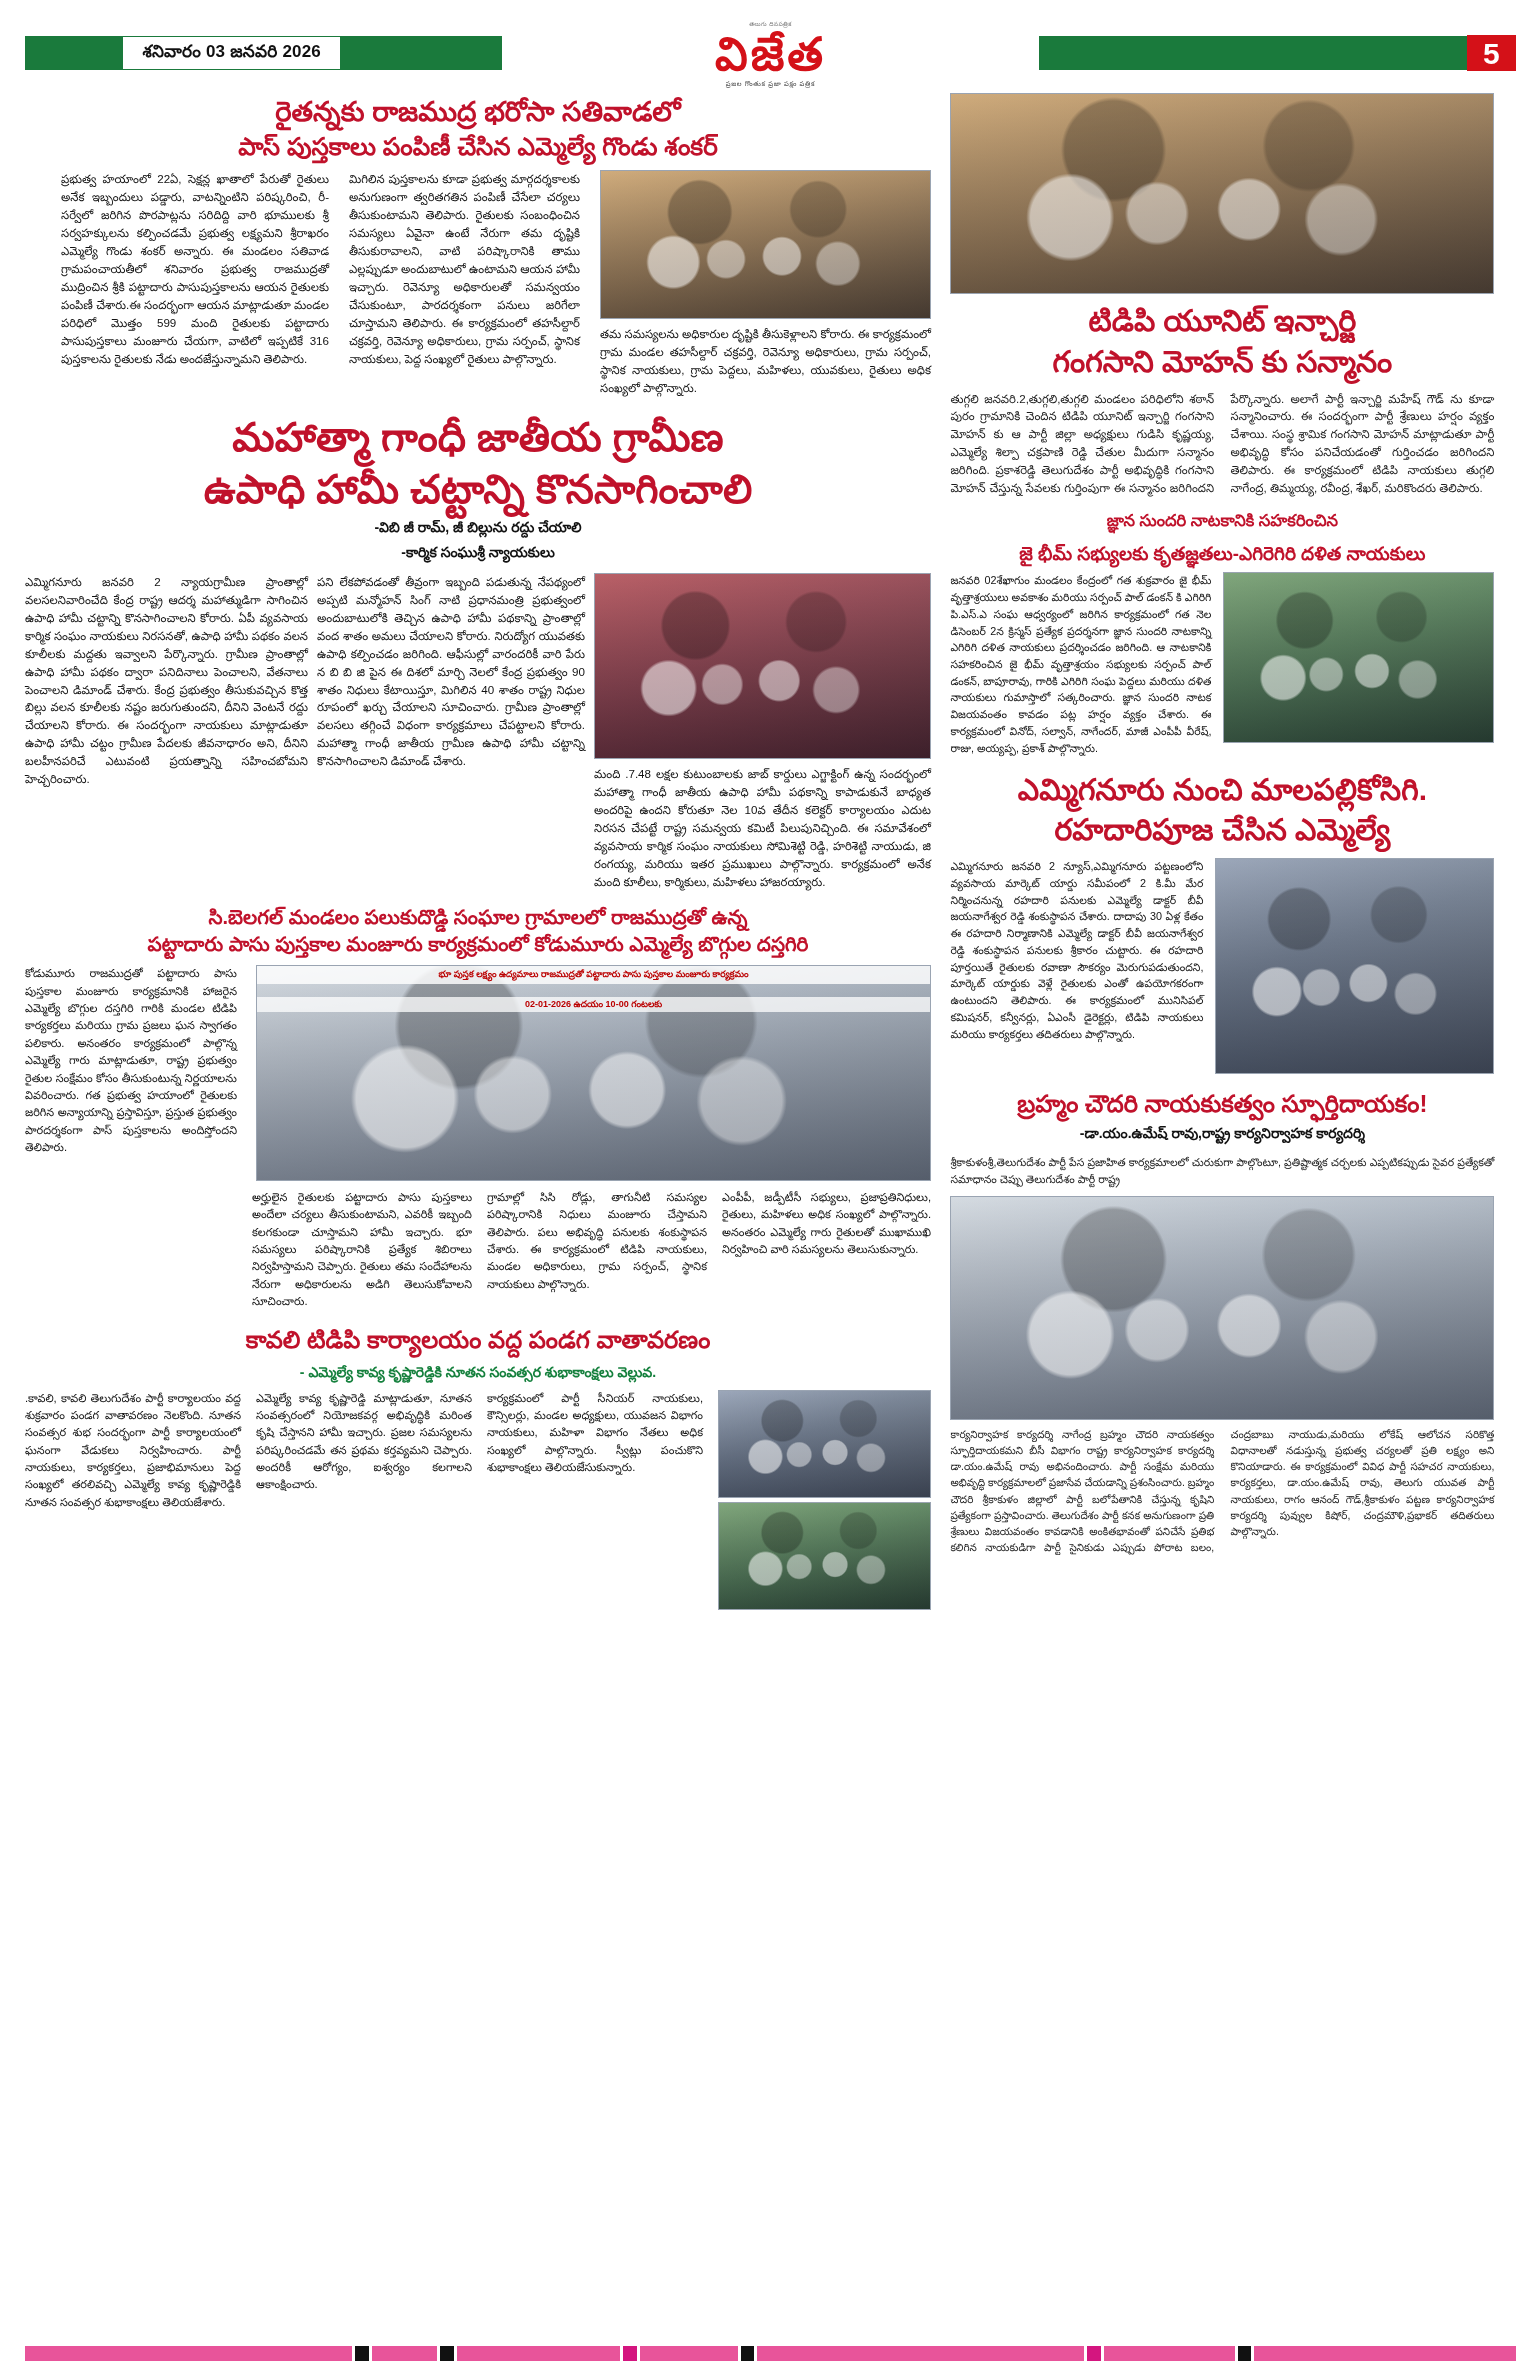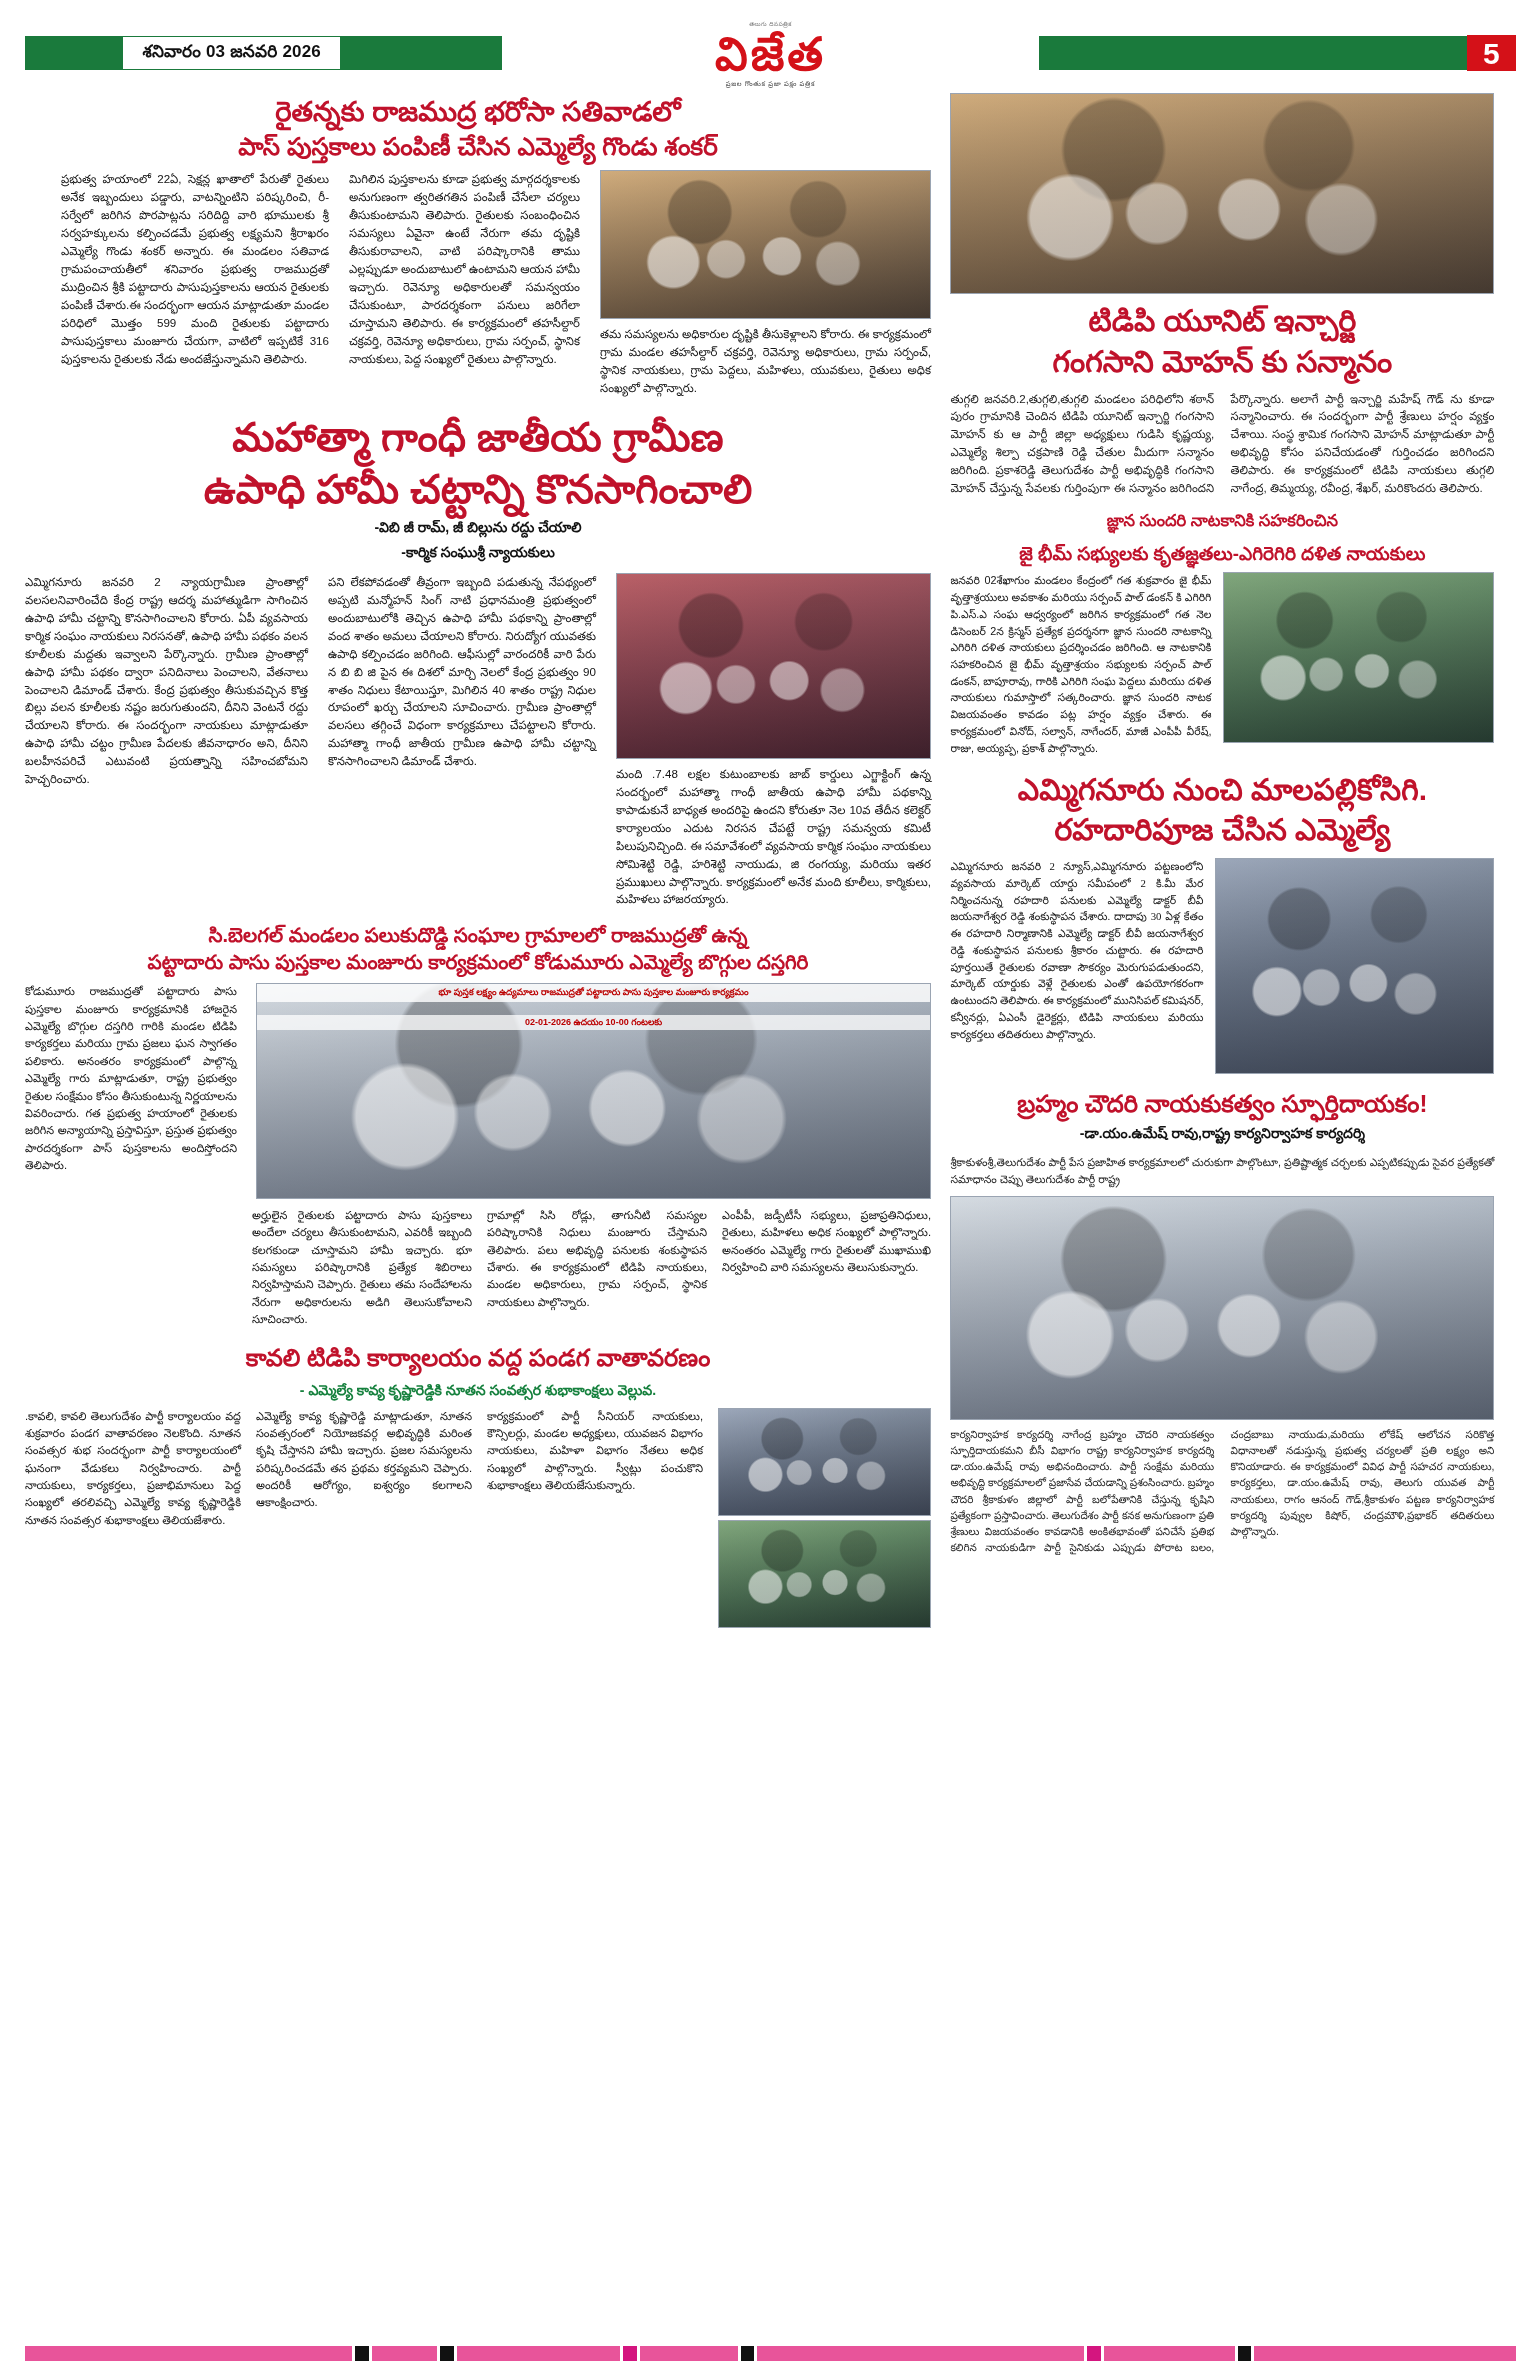--- a/index.html
+++ b/index.html
@@ -241,21 +241,21 @@
             <div style="font-size:11.6px; line-height:1.55; text-align:justify;">తమ సమస్యలను అధికారుల దృష్టికి తీసుకెళ్లాలని కోరారు. ఈ కార్యక్రమంలో గ్రామ మండల తహసీల్దార్ చక్రవర్తి, రెవెన్యూ అధికారులు, గ్రామ సర్పంచ్, స్థానిక నాయకులు, గ్రామ పెద్దలు, మహిళలు, యువకులు, రైతులు అధిక సంఖ్యలో పాల్గొన్నారు.</div>
           </div>
         </div>
       </div>
 
       <div class="section">
         <div class="headline h-big">మహాత్మా గాంధీ జాతీయ గ్రామీణ</div>
         <div class="headline h-big">ఉపాధి హామీ చట్టాన్ని కొనసాగించాలి</div>
         <div class="byline">-విబి జీ రామ్, జీ బిల్లును రద్దు చేయాలి</div>
         <div class="byline" style="margin-top:-4.5px">-కార్మిక సంఘుశ్రీ న్యాయకులు</div>
-        <div style="display:flex; gap:20px;">
+        <div style="display:flex; gap:9px;">
           <div style="width:283px; font-size:11.6px; line-height:1.55; text-align:justify;">ఎమ్మిగనూరు జనవరి 2 న్యాయగ్రామీణ ప్రాంతాల్లో వలసలనివారించేది కేంద్ర రాష్ట్ర ఆదర్శ మహాత్ముడిగా సాగించిన ఉపాధి హామీ చట్టాన్ని కొనసాగించాలని కోరారు. ఏపీ వ్యవసాయ కార్మిక సంఘం నాయకులు నిరసనతో, ఉపాధి హామీ పథకం వలన కూలీలకు మద్దతు ఇవ్వాలని పేర్కొన్నారు. గ్రామీణ ప్రాంతాల్లో ఉపాధి హామీ పథకం ద్వారా పనిదినాలు పెంచాలని, వేతనాలు పెంచాలని డిమాండ్ చేశారు. కేంద్ర ప్రభుత్వం తీసుకువచ్చిన కొత్త బిల్లు వలన కూలీలకు నష్టం జరుగుతుందని, దీనిని వెంటనే రద్దు చేయాలని కోరారు. ఈ సందర్భంగా నాయకులు మాట్లాడుతూ ఉపాధి హామీ చట్టం గ్రామీణ పేదలకు జీవనాధారం అని, దీనిని బలహీనపరిచే ఎటువంటి ప్రయత్నాన్ని సహించబోమని హెచ్చరించారు.</div>
           <div style="width:268px;">
             <div style="font-size:11.6px; line-height:1.55; text-align:justify;">పని లేకపోవడంతో తీవ్రంగా ఇబ్బంది పడుతున్న నేపథ్యంలో అప్పటి మన్మోహన్ సింగ్ నాటి ప్రధానమంత్రి ప్రభుత్వంలో అందుబాటులోకి తెచ్చిన ఉపాధి హామీ పథకాన్ని ప్రాంతాల్లో వంద శాతం అమలు చేయాలని కోరారు. నిరుద్యోగ యువతకు ఉపాధి కల్పించడం జరిగింది. ఆఫీసుల్లో వారందరికీ వారి పేరు న బి బి జి పైన ఈ దిశలో మార్చి నెలలో కేంద్ర ప్రభుత్వం 90 శాతం నిధులు కేటాయిస్తూ, మిగిలిన 40 శాతం రాష్ట్ర నిధుల రూపంలో ఖర్చు చేయాలని సూచించారు. గ్రామీణ ప్రాంతాల్లో వలసలు తగ్గించే విధంగా కార్యక్రమాలు చేపట్టాలని కోరారు. మహాత్మా గాంధీ జాతీయ గ్రామీణ ఉపాధి హామీ చట్టాన్ని కొనసాగించాలని డిమాండ్ చేశారు.</div>
           </div>
           <div style="flex:1;">
             <div class="photo indoor" style="width:100%; height:186px; margin-bottom:6px;"></div>
             <div style="font-size:11.6px; line-height:1.55; text-align:justify;">మంది .7.48 లక్షల కుటుంబాలకు జాబ్ కార్డులు ఎగ్జాక్టింగ్ ఉన్న సందర్భంలో మహాత్మా గాంధీ జాతీయ ఉపాధి హామీ పథకాన్ని కాపాడుకునే బాధ్యత అందరిపై ఉందని కోరుతూ నెల 10వ తేదీన కలెక్టర్ కార్యాలయం ఎదుట నిరసన చేపట్టే రాష్ట్ర సమన్వయ కమిటీ పిలుపునిచ్చింది. ఈ సమావేశంలో వ్యవసాయ కార్మిక సంఘం నాయకులు సోమిశెట్టి రెడ్డి, హరిశెట్టి నాయుడు, జి రంగయ్య, మరియు ఇతర ప్రముఖులు పాల్గొన్నారు. కార్యక్రమంలో అనేక మంది కూలీలు, కార్మికులు, మహిళలు హాజరయ్యారు.</div>
           </div>
         </div>
       </div>
@@ -319,21 +319,21 @@
           <div style="flex:1;">
             <div class="photo green" style="width:100%; height:171px;"></div>
           </div>
         </div>
       </div>
 
       <div class="section">
         <div class="headline h-mid">ఎమ్మిగనూరు నుంచి మాలపల్లికోసిగి.</div>
         <div class="headline h-mid">రహదారిపూజ చేసిన ఎమ్మెల్యే</div>
         <div style="height:7.5px"></div>
-        <div style="display:flex; gap:12px;font-family:Liberation Serif, serif;">
+        <div style="display:flex; gap:12px;">
           <div style="width:253px; font-size:10.8px; line-height:1.55; text-align:justify;">ఎమ్మిగనూరు జనవరి 2 న్యూస్,ఎమ్మిగనూరు పట్టణంలోని వ్యవసాయ మార్కెట్ యార్డు సమీపంలో 2 కి.మీ మేర నిర్మించనున్న రహదారి పనులకు ఎమ్మెల్యే డాక్టర్ బీవీ జయనాగేశ్వర రెడ్డి శంకుస్థాపన చేశారు. దాదాపు 30 ఏళ్ల కేతం ఈ రహదారి నిర్మాణానికి ఎమ్మెల్యే డాక్టర్ బీవీ జయనాగేశ్వర రెడ్డి శంకుస్థాపన పనులకు శ్రీకారం చుట్టారు. ఈ రహదారి పూర్తయితే రైతులకు రవాణా సౌకర్యం మెరుగుపడుతుందని, మార్కెట్ యార్డుకు వెళ్లే రైతులకు ఎంతో ఉపయోగకరంగా ఉంటుందని తెలిపారు. ఈ కార్యక్రమంలో మునిసిపల్ కమిషనర్, కన్వీనర్లు, ఏఎంసీ డైరెక్టర్లు, టిడిపి నాయకులు మరియు కార్యకర్తలు తదితరులు పాల్గొన్నారు.</div>
           <div style="flex:1;">
             <div class="photo" style="width:100%; height:216px;"></div>
           </div>
         </div>
       </div>
 
       <div class="section">
         <div class="headline" style="font-size:24px">బ్రహ్మం చౌదరి నాయకుకత్వం స్ఫూర్తిదాయకం!</div>
         <div class="byline">-డా.యం.ఉమేష్ రావు,రాష్ట్ర కార్యనిర్వాహక కార్యదర్శి</div>

